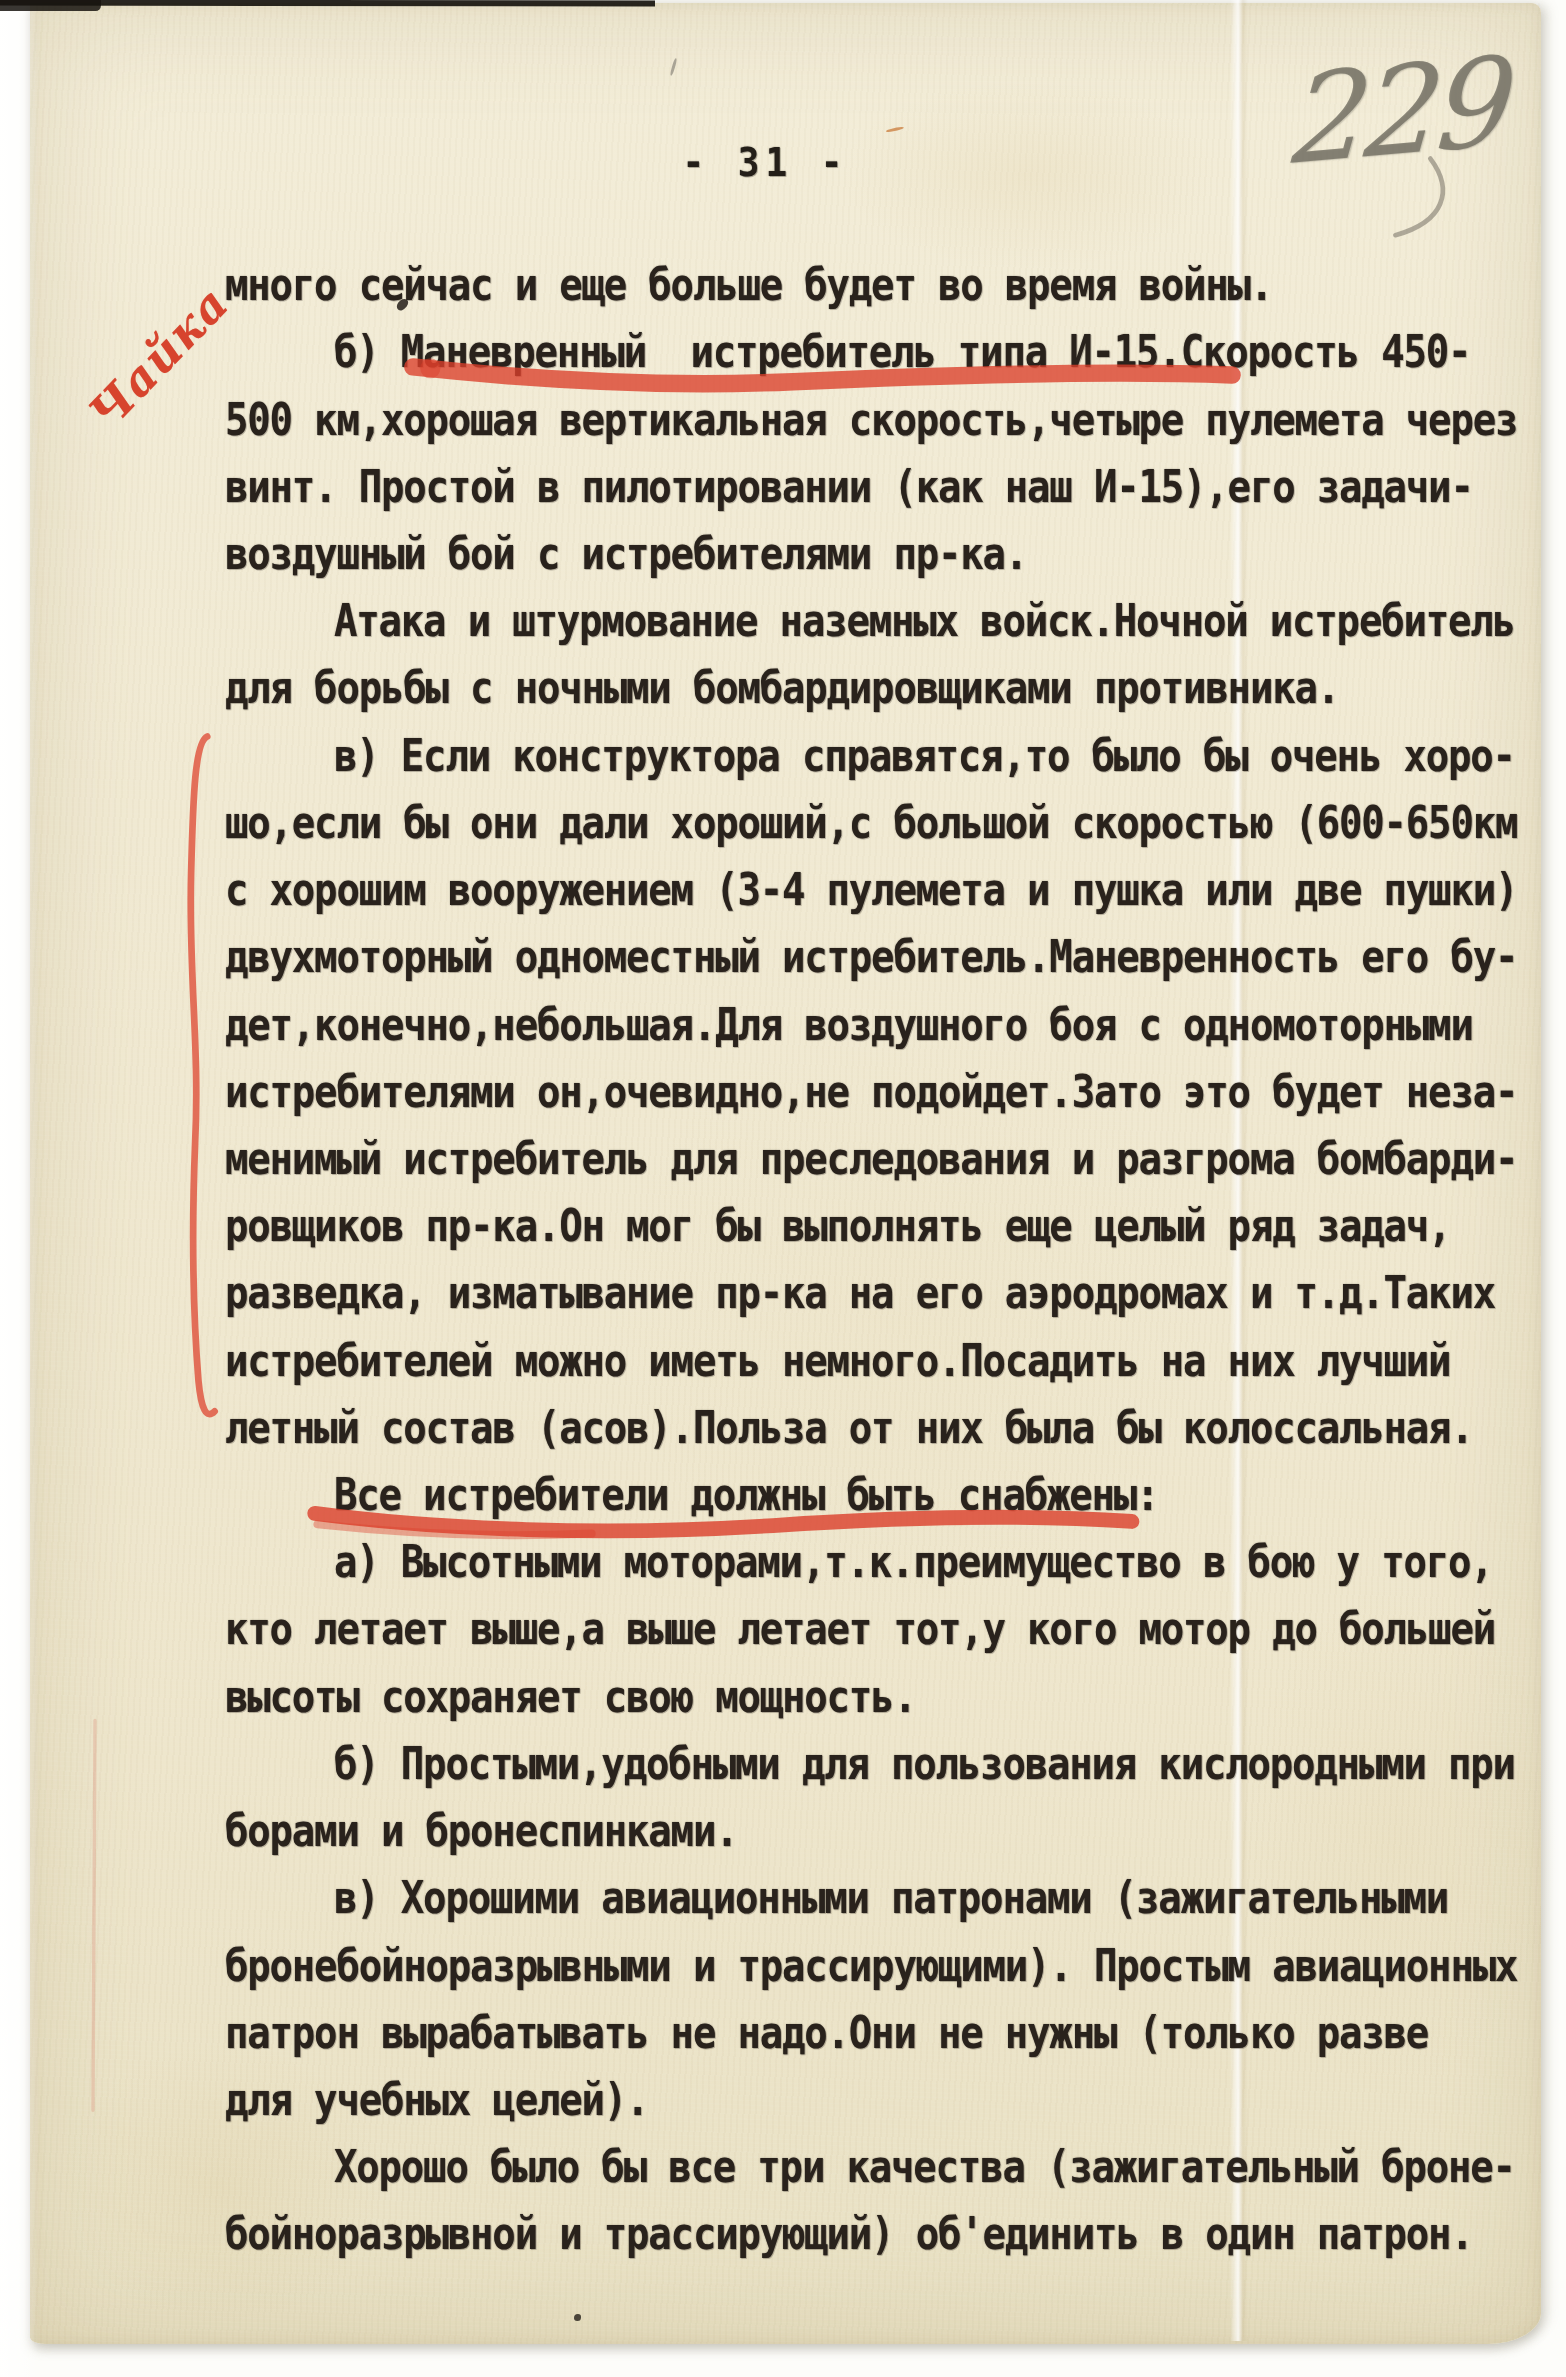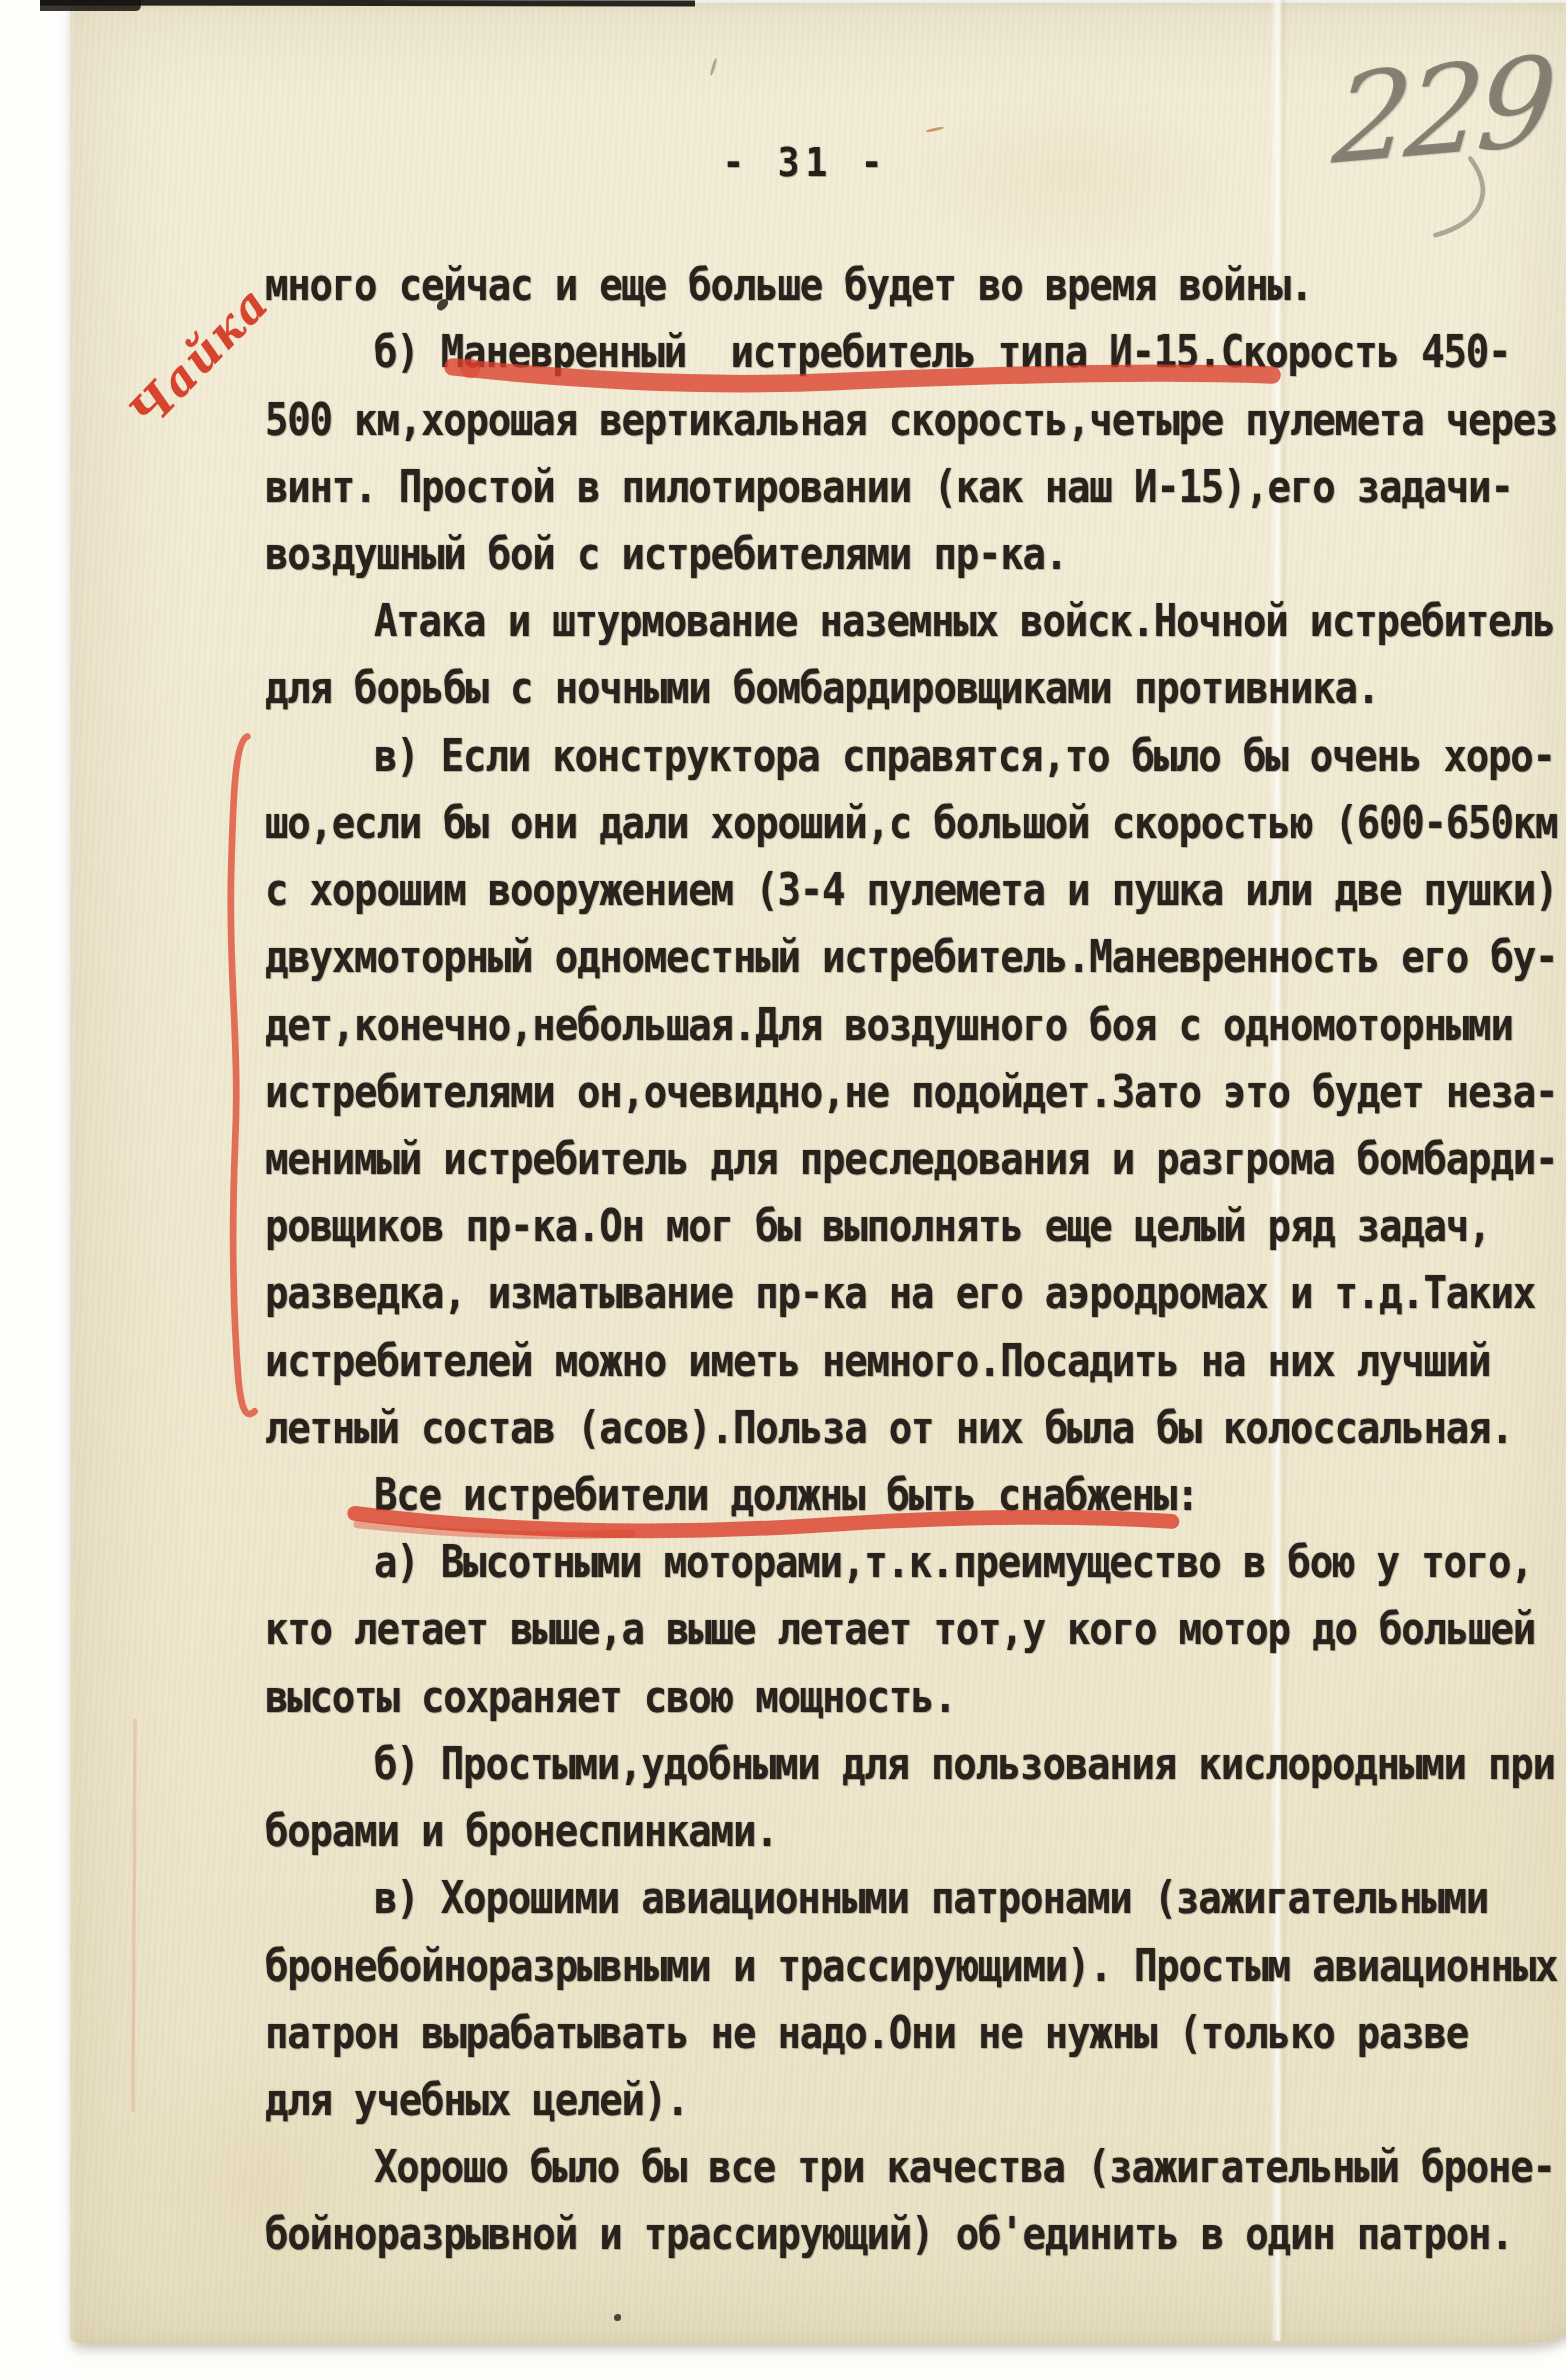--- a/index.html
+++ b/index.html
@@ -1,21 +1,21 @@
 <!DOCTYPE html>
 <html style="font-size:10.8px"><head>
 <meta charset="utf-8">
 <style>
   html,body{margin:0;padding:0;}
   body{
     width:1567px;height:2377px;position:relative;overflow:hidden;
     background:#fdfdfa;
     font-family:"DejaVu Sans Mono", monospace;
   }
-  .backdrop{position:absolute;inset:0;margin-left:40px;}
+  .backdrop{position:absolute;inset:0;}
   
   .paper{
     position:absolute;left:30px;top:2.7px;width:1511px;height:2341px;
     background:linear-gradient(180deg,#f3edd8 0%,#f1ead3 35%,#eee6cc 75%,#e9e1c4 100%);
     border-bottom-left-radius:15px 6.7px;
     border-bottom-right-radius:54px 31px;
     border-top-right-radius:9.4px;
     box-shadow:
       inset 0 0 114px rgba(150,128,78,.20),
       inset 0 0 15px rgba(150,128,78,.14),

